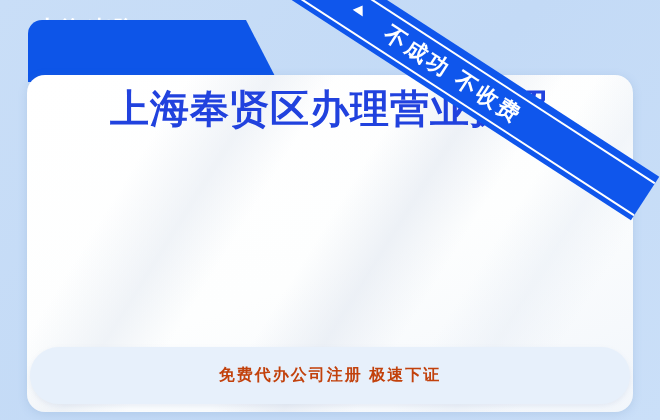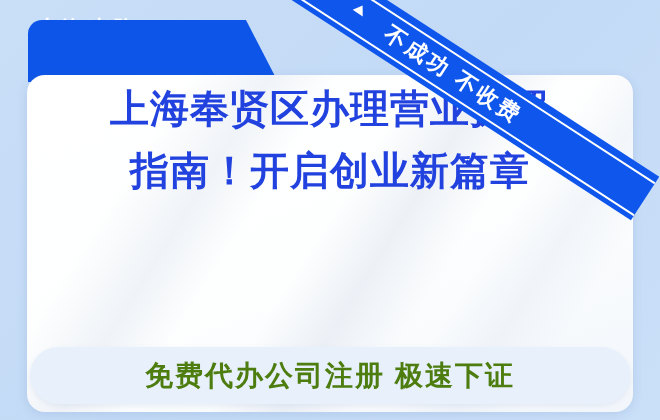--- a/index.html
+++ b/index.html
@@ -102,22 +102,22 @@
     height: 57px;
     background: #e7f0fb;
     border-radius: 30px;
     box-shadow: 0 2px 5px rgba(120,150,190,0.13);
     z-index: 6;
     display: flex;
     align-items: center;
     justify-content: center;
   }
   .pill-label {
-    color: #4d7c0f;
-    font-size: 28px;
+    color: #c2410c;
+    font-size: 16px;
     font-weight: 700;
     letter-spacing: 2px;
     white-space: nowrap;
   }
 
   
   .ribbon {
     position: absolute;
     left: 307px;
     top: -52px;
@@ -168,21 +168,20 @@
 
 <div id="poster">
 
   <div class="tab"></div>
   <div class="tab-label">上海壹隆</div>
 
   <div class="card"></div>
 
   <div class="title-wrap">
     <div class="title-line">上海奉贤区办理营业执照</div>
-    <div class="title-line">指南！开启创业新篇章</div>
   </div>
 
   <div class="pill">
     <div class="pill-label">免费代办公司注册 极速下证</div>
   </div>
 
   <div class="ribbon">
     <div class="ribbon-rule"></div>
     <div class="ribbon-rule lower"></div>
     <div class="ribbon-marker"></div>

